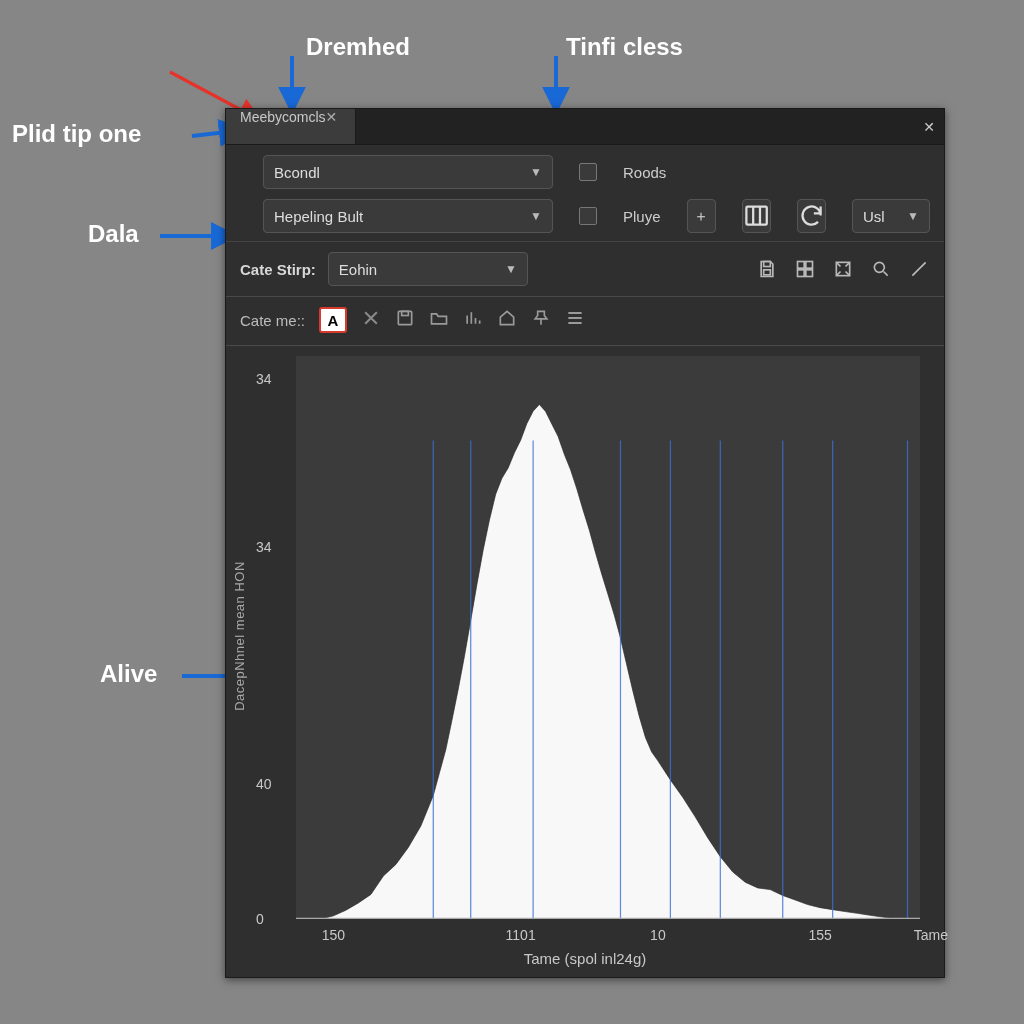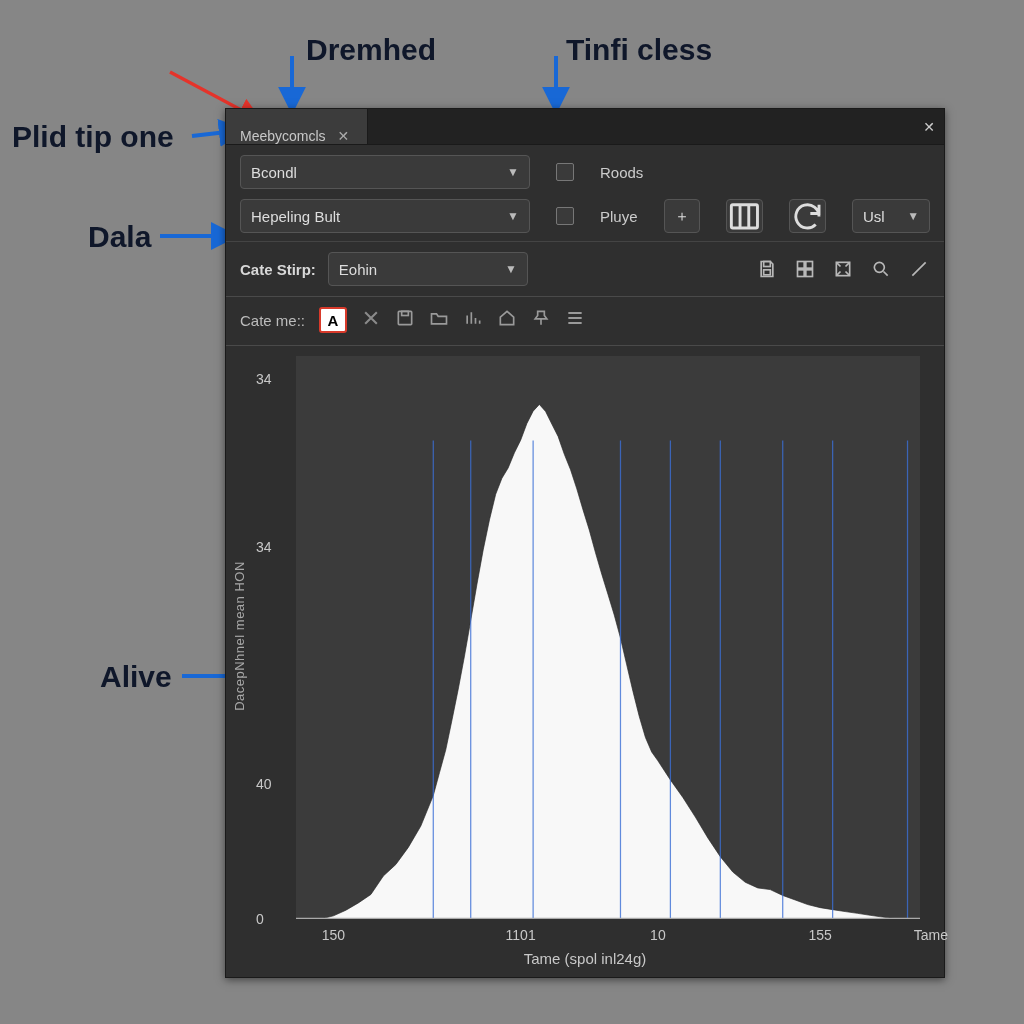--- a/index.html
+++ b/index.html
@@ -6,23 +6,23 @@
   body {
     width: 1024px; height: 1024px;
     background: #868686;
     font-family: Arial, Helvetica, sans-serif;
     position: relative;
     overflow: hidden;
   }
   
   .callout {
     position: absolute;
-    color: #0f172a;
+    color: #ffffff;
     font-weight: 700;
-    font-size: 30px;
+    font-size: 24px;
     white-space: nowrap;
   }
   
   svg.arrows {
     position: absolute; inset: 0; width: 1024px; height: 1024px;
     pointer-events: none;
   }
   
   .panel {
     position: absolute;
@@ -36,41 +36,40 @@
   
   .titlebar {
     height: 36px;
     background: #222;
     display: flex; align-items: stretch;
     border-bottom: 1px solid #1a1a1a;
   }
   .tab {
     background: #3c3c3c;
     border-right: 1px solid #1a1a1a;
-    display: flex; align-items: flex-end;
+    display: flex; align-items: flex-start;
     padding: 0 18px 0 14px;
     color: #c8c8c8;
     font-size: 14px;
-    gap: 12px;
   }
   .tab .tab-x {
     color: #aaa; font-size: 14px; cursor: pointer;
   }
   .titlebar .spacer { flex: 1; }
   .titlebar .win-x {
     width: 30px; display:flex; align-items:center; justify-content:center;
     color:#ccc; font-size:14px; cursor:pointer;
   }
   
   .toolbar {
     padding: 10px 14px 8px 14px;
     display: flex; flex-direction: column; gap: 10px;
     border-bottom: 1px solid #444;
   }
-  .row { display: flex; align-items: center; gap: 26px; }
+  .row { display: flex; align-items: center; gap: 26px; margin-left: 23px; }
   .select {
     flex: 0 0 auto;
     height: 34px;
     background: #3a3a3a;
     border: 1px solid #555; border-radius: 4px;
     display: flex; align-items: center; justify-content: space-between;
     padding: 0 10px;
     color: #ddd; font-size: 15px;
     cursor: pointer;
   }

